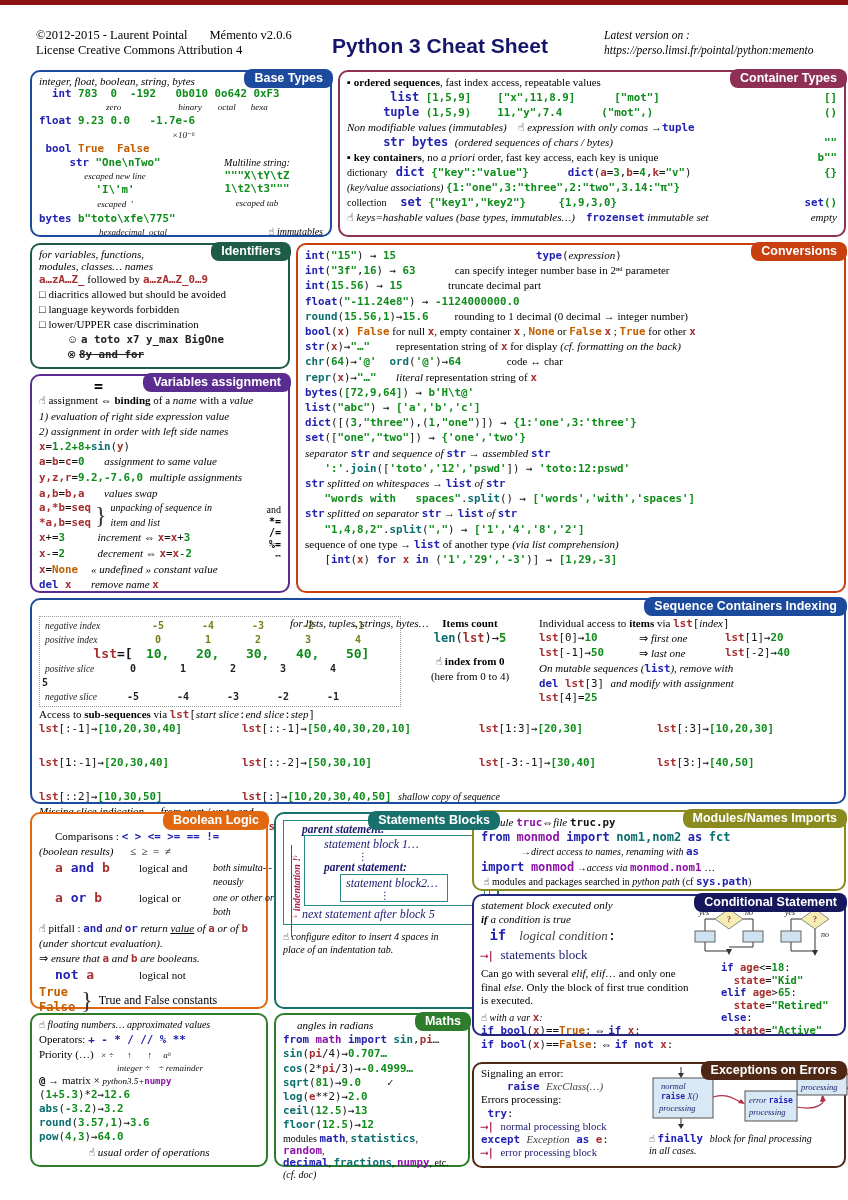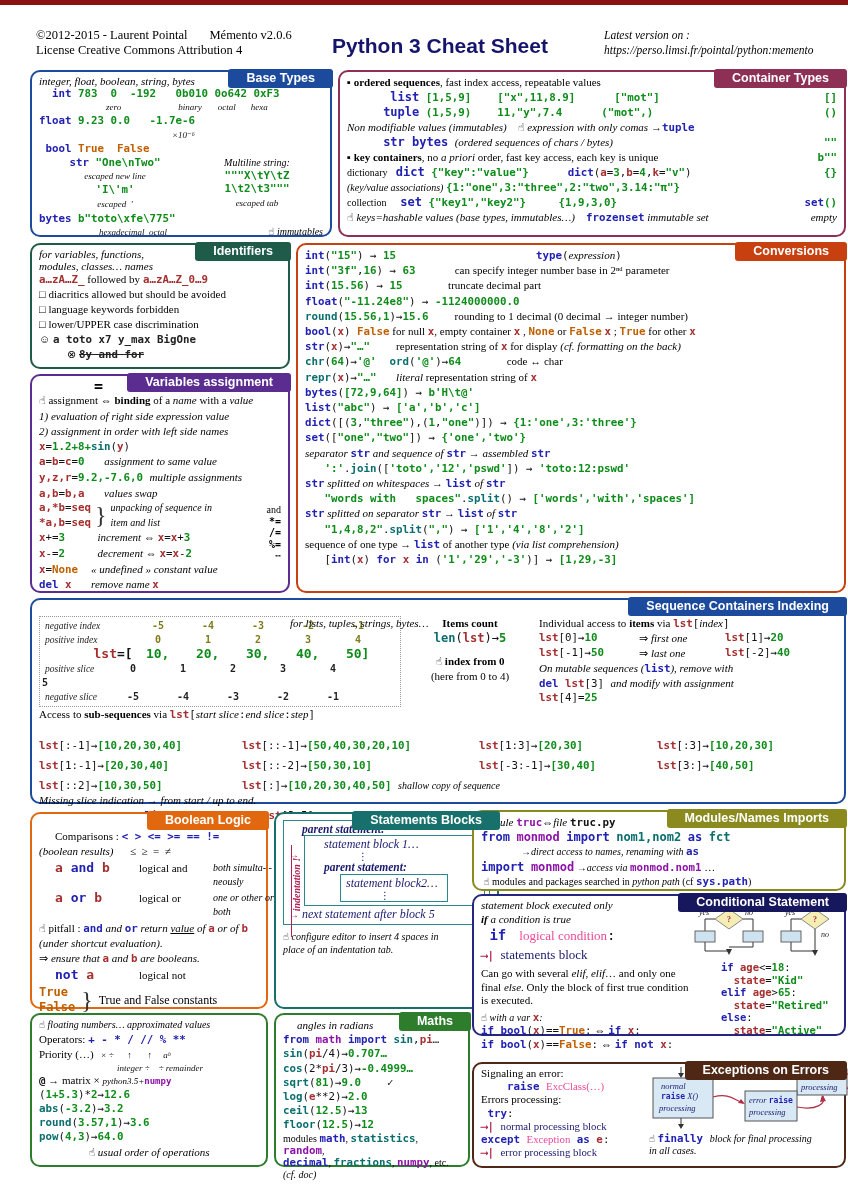--- a/index.html
+++ b/index.html
@@ -12,21 +12,21 @@
 #hdr-left{position:absolute;left:36px;top:28px;font-size:12.5px;line-height:15px}
 #hdr-left .gap{display:inline-block;width:22px}
 #page-title{position:absolute;left:288px;top:34px;width:304px;text-align:center;
   font-family:"Liberation Sans","DejaVu Sans",sans-serif;font-weight:bold;font-size:21px;color:#15156b}
 #hdr-right{position:absolute;left:604px;top:28px;font-size:11.5px;font-style:italic;line-height:15px}
 
 
 .box{position:absolute;border:2px solid #000;border-radius:10px;background:#fff;padding:3px 7px}
 .badge{position:absolute;top:-3px;right:-3px;color:#fff;z-index:3;white-space:nowrap;
   font-family:"Liberation Sans","DejaVu Sans",sans-serif;font-weight:bold;font-size:12.5px;
-  padding:2px 18px 3px;border-radius:3px}
+  padding:2px 10px 3px;border-radius:8px}
 #bx-base{left:30px;top:70px;width:302px;height:167px;border-color:#1c4a9c}
 #bx-base .badge{background:#1c4a9c}
 #bx-cont{left:338px;top:70px;width:508px;height:167px;border-color:#8e2f55}
 #bx-cont .badge{background:#8e2f55}
 #bx-ident{left:30px;top:243px;width:260px;height:126px;border-color:#1e5c49}
 #bx-ident .badge{background:#1e5c49}
 #bx-vars{left:30px;top:374px;width:260px;height:219px;border-color:#5b2d90}
 #bx-vars .badge{background:#5b2d90}
 #bx-conv{left:296px;top:243px;width:550px;height:350px;border-color:#c84010}
 #bx-conv .badge{background:#c84010}
@@ -54,21 +54,21 @@
 .vb{color:#a52f2f;font-weight:bold}
 .gb{color:#0e8c1a;font-weight:bold}
 .m{color:#111}
 .o{color:#c05f00;font-weight:bold}
 .mod{color:#8d12a8;font-weight:bold}
 .b{font-weight:bold}
 .c{font-family:"Liberation Serif","DejaVu Sans",serif;font-size:11px;font-style:normal;font-weight:normal;color:#000}
 .ci{font-family:"Liberation Serif","DejaVu Sans",serif;font-size:11px;font-style:italic;font-weight:normal;color:#000}
 .cb{font-family:"Liberation Serif","DejaVu Sans",serif;font-size:11px;font-weight:bold;font-style:normal;color:#000}
 .cbi{font-family:"Liberation Serif","DejaVu Sans",serif;font-size:11px;font-weight:bold;font-style:italic;color:#000}
-.ri{font-family:"Liberation Serif","DejaVu Sans",serif;color:#ec4899}
+.ri{font-family:"Liberation Serif","DejaVu Sans",serif;font-style:italic;color:#404040}
 .nvi{font-family:"Liberation Serif","DejaVu Sans",serif;color:#1a1a6e}
 .an{font-family:"Liberation Serif","DejaVu Sans",serif;font-size:9px;font-style:italic;color:#111}
 .mb{font-weight:bold;color:#222}
 .u{text-decoration:underline}
 .strike{text-decoration:line-through}
 .arr{color:#b02048;font-weight:bold}
 .s9{font-size:9px}.s10{font-size:10px}.s12{font-size:12px}.s13{font-size:13px}.s14{font-size:14px}
 .fr{display:flex;justify-content:space-between;align-items:baseline}
 .mlA{margin-left:67px}.mlB{margin-left:57px}.mlC{margin-left:16px}.mlD{margin-left:15px}
 .mlE{margin-left:133px}.mlF{margin-left:60px}.mlG{margin-left:78px}
@@ -100,21 +100,21 @@
 .lbl{display:inline-block;width:88px;font:italic 9.5px "Liberation Serif",serif;color:#222}
 .lblr{display:inline-block;width:72px;text-align:right}
 .cell,.cell2{display:inline-block;width:50px;text-align:center}
 .cellL{display:inline-block;width:50px;text-align:center;position:relative;left:-25px}
 .oli{color:#7c7c1a;font-weight:bold;font-size:10px}
 .slc{color:#222;font-weight:bold;font-size:10px}
 #seq-mid{width:118px;flex:none;text-align:center;line-height:14px}
 #seq-ind{flex:1}
 .iarow{display:flex}
 .iarow .ca{width:100px}.iarow .cbx{width:86px}
-#seq-slices{display:grid;grid-template-columns:203px 237px 178px 1fr;row-gap:6px;margin-top:17px}
+#seq-slices{display:grid;grid-template-columns:203px 237px 178px 1fr;row-gap:20px;margin-top:0}
 .sspan{grid-column:2/4}
 #bx-seq .ln{line-height:14px}
 
 
 #bx-bool .ln{line-height:14px}
 .brow{display:flex;align-items:flex-start;margin:2px 16px}
 .brow .bc{width:84px;flex:none}
 .brow .bl{width:74px;flex:none}
 .brow .ba{width:72px;flex:none;line-height:10.5px}
 #tf-row{display:flex;align-items:center;gap:6px;margin-top:2px}
@@ -238,21 +238,21 @@
 </section>
 
 <section class="box" id="bx-ident">
   <span class="badge">Identifiers</span>
   <div class="ci">for variables, functions,</div>
   <div class="ci">modules, classes… names</div>
   <div class="ln"><span class="vb">a…zA…Z_</span><span class="c"> followed by </span><span class="vb">a…zA…Z_0…9</span></div>
   <div class="ln"><span class="c">□ diacritics allowed but should be avoided</span></div>
   <div class="ln"><span class="c">□ language keywords forbidden</span></div>
   <div class="ln"><span class="c">□ lower/UPPER case discrimination</span></div>
-  <div class="ln" style=""><span class="c">☺ </span><span class="mb">a toto x7 y_max BigOne</span></div>
+  <div class="ln" style="margin-left:28px"><span class="c">☺ </span><span class="mb">a toto x7 y_max BigOne</span></div>
   <div class="ln" style="margin-left:28px"><span class="c">⊗ </span><span class="mb strike">8y and for</span></div>
 </section>
 
 <section class="box" id="bx-vars">
   <span class="badge">Variables assignment</span>
   <span id="vars-eq">=</span>
   <div style="margin-top:14px"></div>
   <div class="ln"><span class="c">☝ assignment ⇔ </span><span class="cb">binding</span><span class="c"> of a </span><span class="ci">name</span><span class="c"> with a </span><span class="ci">value</span></div>
   <div class="ln"><span class="ci">1) evaluation of right side expression value</span></div>
   <div class="ln"><span class="ci">2) assignment in order with left side names</span></div>

